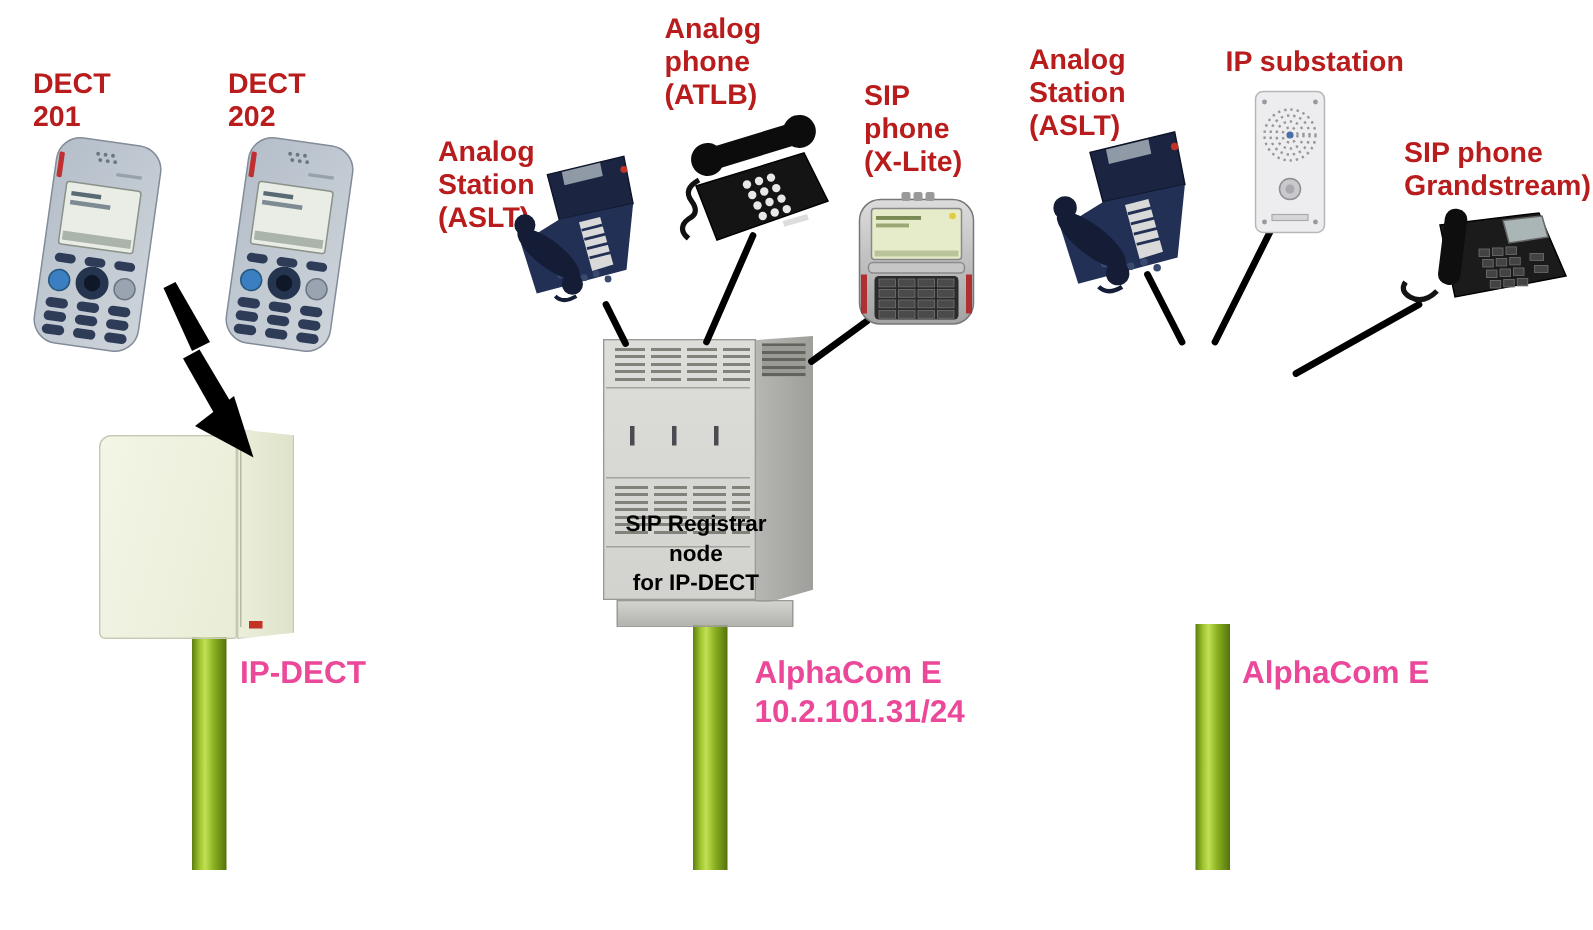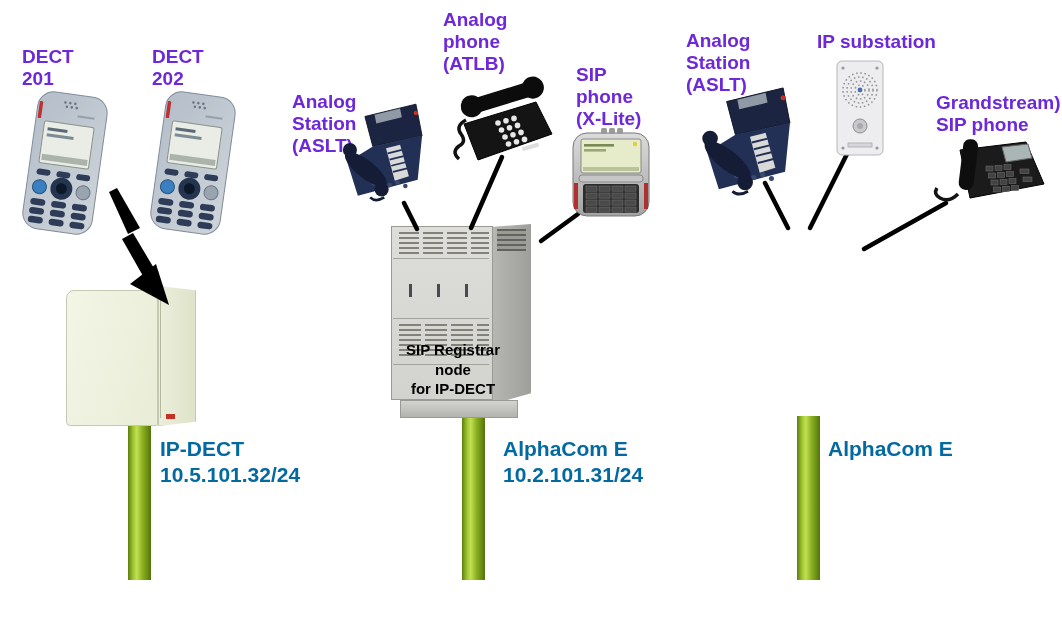--- a/index.html
+++ b/index.html
@@ -1,20 +1,20 @@
 <!DOCTYPE html>
 <html><head>
 <meta charset="utf-8">
 <style>
   html,body{margin:0;padding:0;background:#fff;}
   .canvas{position:relative;width:1062px;height:620px;background:#ffffff;
           font-family:"Liberation Sans",sans-serif;overflow:hidden;}
-  .lbl{position:absolute;font-weight:bold;color:#6d28d9;font-size:19px;line-height:1.16;white-space:nowrap;}
+  .lbl{position:absolute;font-weight:bold;color:#b91c1c;font-size:19px;line-height:1.16;white-space:nowrap;}
   .lbl span{display:block;}
-  .caption{position:absolute;font-weight:bold;color:#0369a1;font-size:21px;line-height:1.25;white-space:nowrap;}
+  .caption{position:absolute;font-weight:bold;color:#ec4899;font-size:21px;line-height:1.25;white-space:nowrap;}
   .caption span{display:block;}
 
   
   .connector{position:absolute;width:23px;z-index:1;
      background:linear-gradient(90deg,#5e7d10 0%,#9ec52e 22%,#c2e054 38%,#8cb322 62%,#55720c 100%);}
   .lan-pipe{position:absolute;left:30px;top:557px;width:915px;height:42px;border-radius:21px;z-index:2;
      background:linear-gradient(180deg,#55741c 0%,#86ad21 14%,#a7cf3c 40%,#97c02c 55%,#6f9414 78%,#42600b 94%,#3a5509 100%);
      display:flex;align-items:center;justify-content:center;}
   .lan-pipe .lan-text{font-weight:bold;font-size:27px;color:#000;}
 
@@ -67,62 +67,61 @@
   <div class="lbl" style="left:292px;top:91px">
     <span>Analog</span>
     <span>Station</span>
     <span>(ASLT)</span>
   </div>
   <div class="lbl" style="left:443px;top:9px">
     <span>Analog</span>
     <span>phone</span>
     <span>(ATLB)</span>
   </div>
-  <div class="lbl" style="left:576px;top:64px">
+  <div class="lbl" style="left:576px;top:54px">
     <span>SIP</span>
     <span>phone</span>
     <span>(X-Lite)</span>
   </div>
   <div class="lbl" style="left:686px;top:30px">
     <span>Analog</span>
     <span>Station</span>
     <span>(ASLT)</span>
   </div>
   <div class="lbl" style="left:817px;top:31px">
     <span>IP substation</span>
   </div>
   <div class="lbl" style="left:936px;top:92px">
+    <span>SIP phone</span>
     <span>Grandstream)</span>
-    <span>SIP phone</span>
   </div>
 
   <div class="caption" style="left:160px;top:436px">
     <span>IP-DECT</span>
-    <span>10.5.101.32/24</span>
   </div>
   <div class="caption" style="left:503px;top:436px">
     <span>AlphaCom E</span>
     <span>10.2.101.31/24</span>
   </div>
   <div class="caption" style="left:828px;top:436px">
     <span>AlphaCom E</span>
   </div>
 
   <div class="connector" style="left:128px;top:424px;height:156px"></div>
   <div class="connector" style="left:462px;top:416px;height:164px"></div>
   <div class="connector" style="left:797px;top:416px;height:164px"></div>
 
   <div class="basestation">
     <div class="bs-front"></div>
     <div class="bs-side"></div>
     <div class="bs-groove"></div>
     <div class="bs-logo"></div>
   </div>
 
-  <div class="cabinet" style="left:391px;top:224px">
+  <div class="cabinet" style="left:402px;top:224px">
     <div class="cab-side"></div>
     <div class="side-vent" style="left:106px"></div>
     <div class="cab-front"></div>
     <div class="vent" style="left:8px;top:8px;width:20px;height:22px"></div>
     <div class="vent" style="left:32px;top:8px;width:20px;height:22px"></div>
     <div class="vent" style="left:56px;top:8px;width:20px;height:22px"></div>
     <div class="vent" style="left:80px;top:8px;width:18px;height:22px"></div>
     <div class="seam" style="top:34px"></div>
     <div class="handle" style="left:18px;top:60px"></div>
     <div class="handle" style="left:46px;top:60px"></div>

